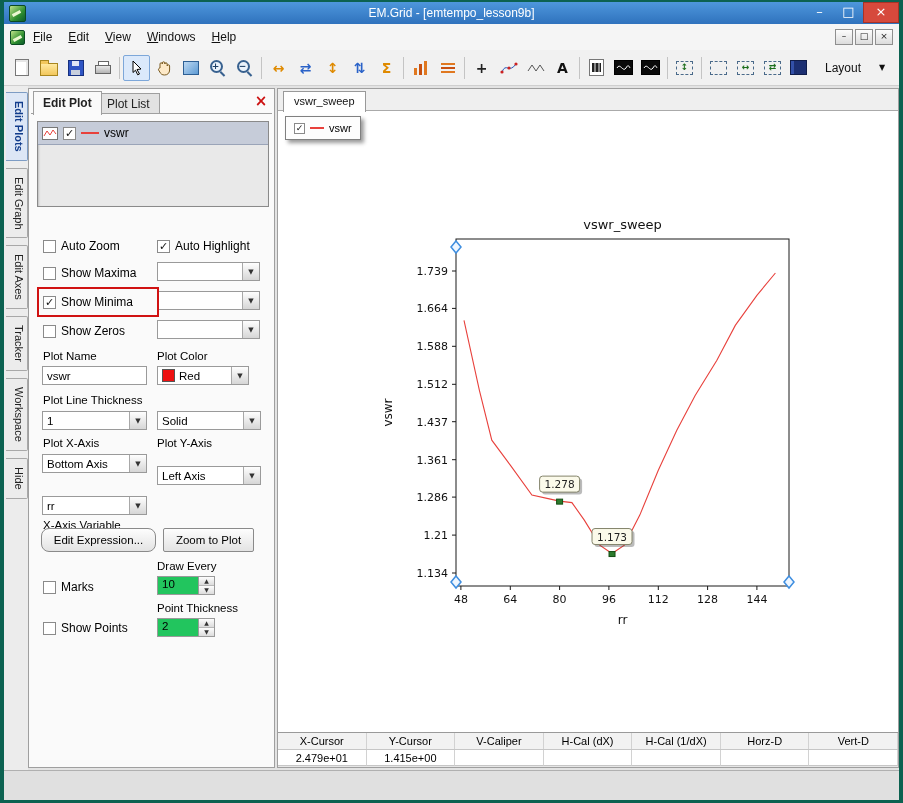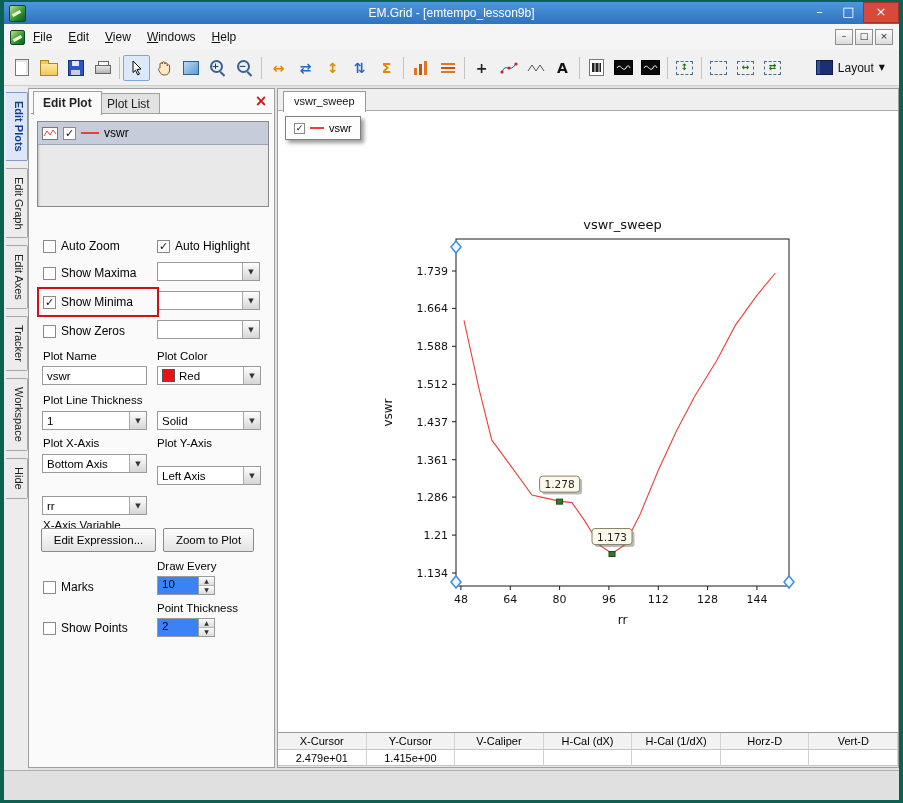--- a/index.html
+++ b/index.html
@@ -37,21 +37,21 @@
   .ic-mag{width:17px;height:17px;position:relative;}
   .ic-mag::before{content:"";position:absolute;left:1px;top:1px;width:9px;height:9px;border:2px solid #38618f;border-radius:50%;background:#eaf2fb;}
   .ic-mag::after{content:"";position:absolute;left:12px;top:12px;width:6px;height:2px;background:#38618f;transform:rotate(45deg);transform-origin:0 0;}
   .ic-mag i{position:absolute;left:2px;top:2px;width:9px;text-align:center;font-style:normal;font-size:9px;font-weight:bold;color:#1d3f66;font-family:"DejaVu Sans",sans-serif;}
   .ic-glyph{font-family:"DejaVu Sans",sans-serif;font-size:14px;font-weight:bold;line-height:1;}
   .ic-wave{width:17px;height:13px;background:#0a0a0a;border:1px solid #000;display:flex;align-items:center;justify-content:center;}
   .ic-imgpage{width:13px;height:15px;background:#fff;border:1px solid #777;position:relative;}
   .ic-imgpage::before{content:"";position:absolute;left:2px;top:3px;right:2px;bottom:3px;background:repeating-linear-gradient(90deg,#222 0 2px,#888 2px 4px);}
   .ic-dash{width:15px;height:12px;border:1px dashed #4a6a8a;display:flex;align-items:center;justify-content:center;}
   .ic-dash i{font-style:normal;font-size:9px;color:#1d6e1d;font-weight:bold;font-family:"DejaVu Sans",sans-serif;line-height:1;}
-  .layoutbtn{margin-left:auto;display:flex;align-items:center;gap:5px;padding:2px 10px 2px 4px;font-size:12px;color:#111;}
+  .layoutbtn{margin-left:auto;display:flex;align-items:center;gap:18px;padding:2px 10px 2px 4px;font-size:12px;color:#111;}
   .ic-layout{width:15px;height:13px;background:#1c2f72;border:1px solid #101d4a;box-shadow:inset 3px 0 0 #3350a8;}
   .larrow{font-size:8px;font-family:"DejaVu Sans",sans-serif;}
   
   .main{position:absolute;left:0;top:84px;width:100%;height:684px;background:#e3e3e3;}
   .sidetabs{position:absolute;left:0;top:0;bottom:0;width:24px;display:flex;flex-direction:column;gap:7px;padding-top:6px;box-sizing:border-box;background:#ececec;}
   .vtab{writing-mode:vertical-rl;font-size:11px;color:#222;background:#ececec;border:1px solid #a8a8a8;border-left:none;border-radius:0 2px 2px 0;padding:8px 2px;margin-left:2px;white-space:nowrap;}
   .vtab.active{background:#dde7f6;color:#123d8c;font-weight:bold;border-color:#7d9cc4;}
   .lpanel{position:absolute;left:24px;top:2px;width:247px;height:680px;background:#fafafa;border:1px solid #9f9f9f;box-sizing:border-box;}
   .rpanel{position:absolute;left:273px;top:2px;width:622px;height:680px;background:#fff;border:1px solid #9f9f9f;box-sizing:border-box;}
   
@@ -67,21 +67,21 @@
   .linesample{width:18px;height:2px;background:#e8413c;flex:0 0 auto;}
   .row{position:absolute;display:flex;align-items:center;gap:5px;height:16px;}
   .lbl{font-size:12px;color:#000;white-space:nowrap;}
   .flabel{position:absolute;font-size:11.5px;color:#000;white-space:nowrap;}
   .combo{position:absolute;height:19px;background:#fff;border:1px solid #9a9a9a;display:flex;align-items:center;box-sizing:border-box;}
   .cval{flex:1;padding:0 4px;font-size:11.5px;white-space:nowrap;overflow:hidden;color:#000;}
   .cbtn{width:16px;height:100%;background:linear-gradient(#fefefe,#d6d6d6);border-left:1px solid #a8a8a8;display:flex;align-items:center;justify-content:center;font-size:7px;color:#333;font-family:"DejaVu Sans",sans-serif;flex:0 0 auto;}
   .swatch{width:11px;height:11px;background:#ee1111;border:1px solid #555;margin-left:4px;flex:0 0 auto;}
   .tinput{position:absolute;height:19px;background:#fff;border:1px solid #9a9a9a;font-size:11.5px;padding:0 4px;line-height:18px;box-sizing:border-box;color:#000;}
   .pbtn{position:absolute;height:22px;background:linear-gradient(#fdfdfd,#e3e3e3);border:1px solid #8a8a8a;border-radius:2px;font-size:11.5px;display:flex;align-items:center;justify-content:center;color:#000;}
-  .spin{position:absolute;height:19px;background:#3b82f6;border:1px solid #9a9a9a;display:flex;box-sizing:border-box;}
+  .spin{position:absolute;height:19px;background:#22c55e;border:1px solid #9a9a9a;display:flex;box-sizing:border-box;}
   .sval{flex:1;font-size:11.5px;padding:1px 4px;color:#000;}
   .sarrows{width:15px;border-left:1px solid #9a9a9a;display:flex;flex-direction:column;}
   .sup,.sdn{flex:1;font-size:6px;line-height:8px;text-align:center;background:linear-gradient(#fdfdfd,#dcdcdc);color:#333;font-family:"DejaVu Sans",sans-serif;}
   .sup{border-bottom:1px solid #b8b8b8;}
   .annot{position:absolute;border:2px solid #d01212;z-index:5;}
   
   .doctabs{position:absolute;left:0;top:0;width:100%;height:22px;background:#efefef;border-bottom:1px solid #aaa;box-sizing:border-box;}
   .doctab{position:absolute;left:5px;top:2px;height:20px;line-height:19px;padding:0 10px;background:#fff;border:1px solid #999;border-bottom:none;font-size:11px;color:#111;}
   .legend{position:absolute;left:7px;top:27px;height:22px;background:#fdfdfd;border:1px solid #808080;box-shadow:3px 3px 4px rgba(0,0,0,.4);display:flex;align-items:center;gap:5px;padding:0 8px;z-index:4;}
   .leglabel{font-size:11px;color:#000;}
@@ -327,21 +327,21 @@
         <span class="lbl">Show Zeros</span>
       </div>
       <div class="combo" style="left:128px;top:231px;width:103px;">
         <span class="cval"></span>
         <span class="cbtn">▼</span>
       </div>
 
       <span class="flabel" style="left:14px;top:261px;">Plot Name</span>
       <span class="flabel" style="left:128px;top:261px;">Plot Color</span>
       <div class="tinput" style="left:13px;top:277px;width:105px;">vswr</div>
-      <div class="combo" style="left:128px;top:277px;width:104px;">
+      <div class="combo" style="left:128px;top:277px;width:92px;">
         <span class="swatch" style="background: rgb(238, 17, 17);"></span>
         <span class="cval">Red</span>
         <span class="cbtn">▼</span>
       </div>
 
       <span class="flabel" style="left:14px;top:305px;">Plot Line Thickness</span>
       <span class="flabel" style="left:128px;top:322px;">Plot Line Style</span>
       <div class="combo" style="left:13px;top:322px;width:105px;">
         <span class="cval">1</span>
         <span class="cbtn">▼</span>
@@ -361,21 +361,21 @@
         <span class="cval">Left Axis</span>
         <span class="cbtn">▼</span>
       </div>
 
       <span class="flabel" style="left:14px;top:390px;margin-top:40px;">X-Axis Variable</span>
       <div class="combo" style="left:13px;top:407px;width:105px;">
         <span class="cval">rr</span>
         <span class="cbtn">▼</span>
       </div>
 
-      <div class="pbtn" style="left:12px;top:439px;width:113px;">Edit Expression...</div>
+      <div class="pbtn" style="left:12px;top:439px;width:113px;border-radius:8px;">Edit Expression...</div>
       <div class="pbtn" style="left:134px;top:439px;width:89px;">Zoom to Plot</div>
 
       <span class="flabel" style="left:128px;top:471px;">Draw Every</span>
       <div class="row" style="left:14px;top:490px;">
         <span class="cb"></span>
         <span class="lbl">Marks</span>
       </div>
       <div class="spin" style="left:128px;top:487px;width:58px;">
         <span class="sval">10</span>
         <span class="sarrows">

